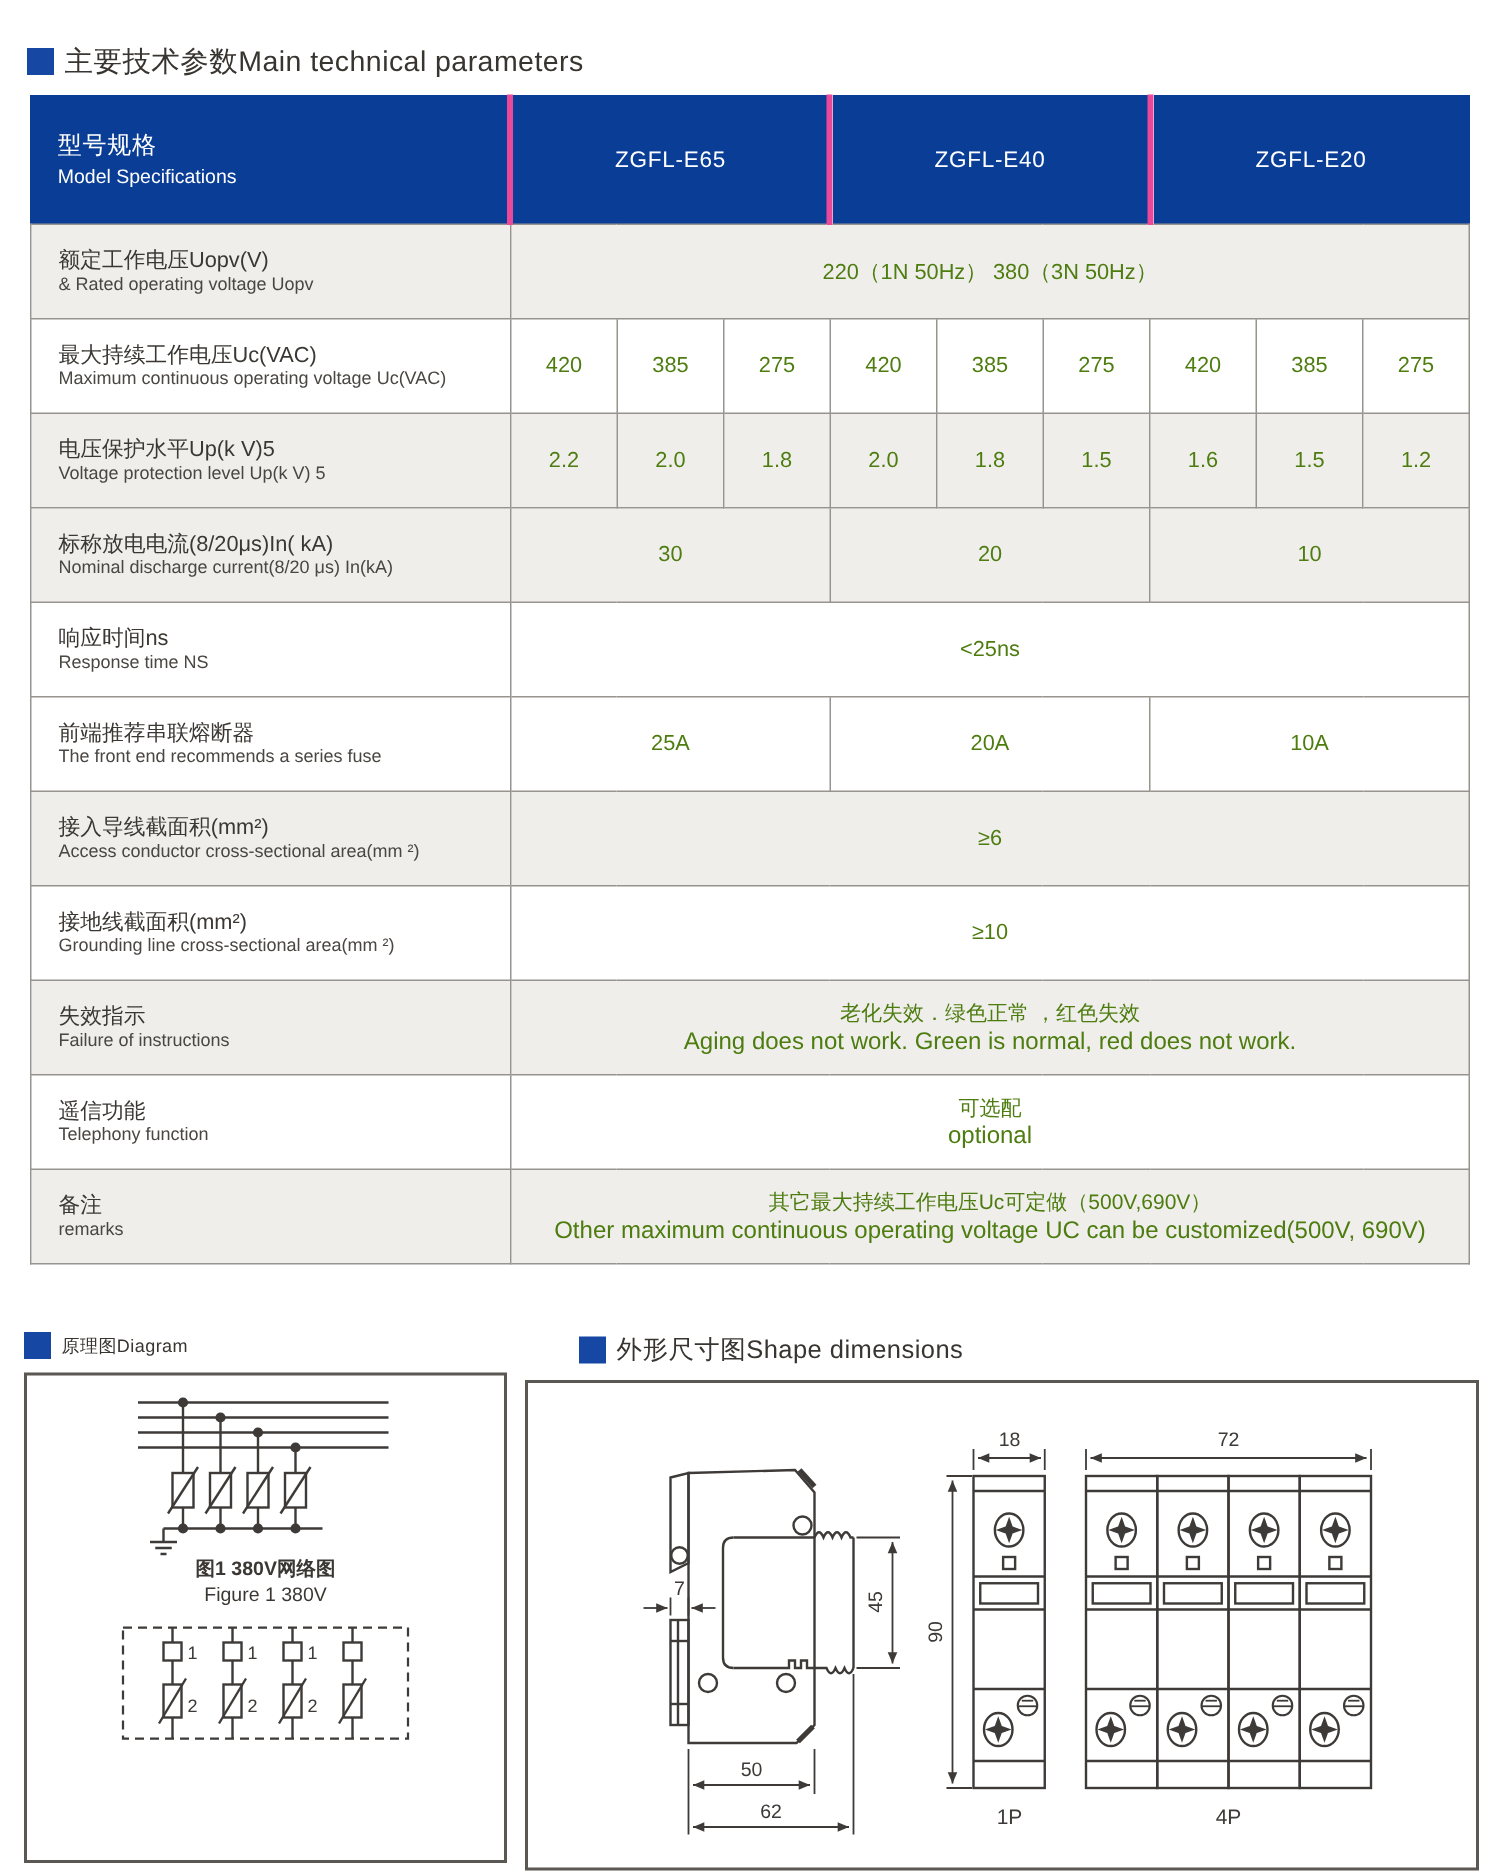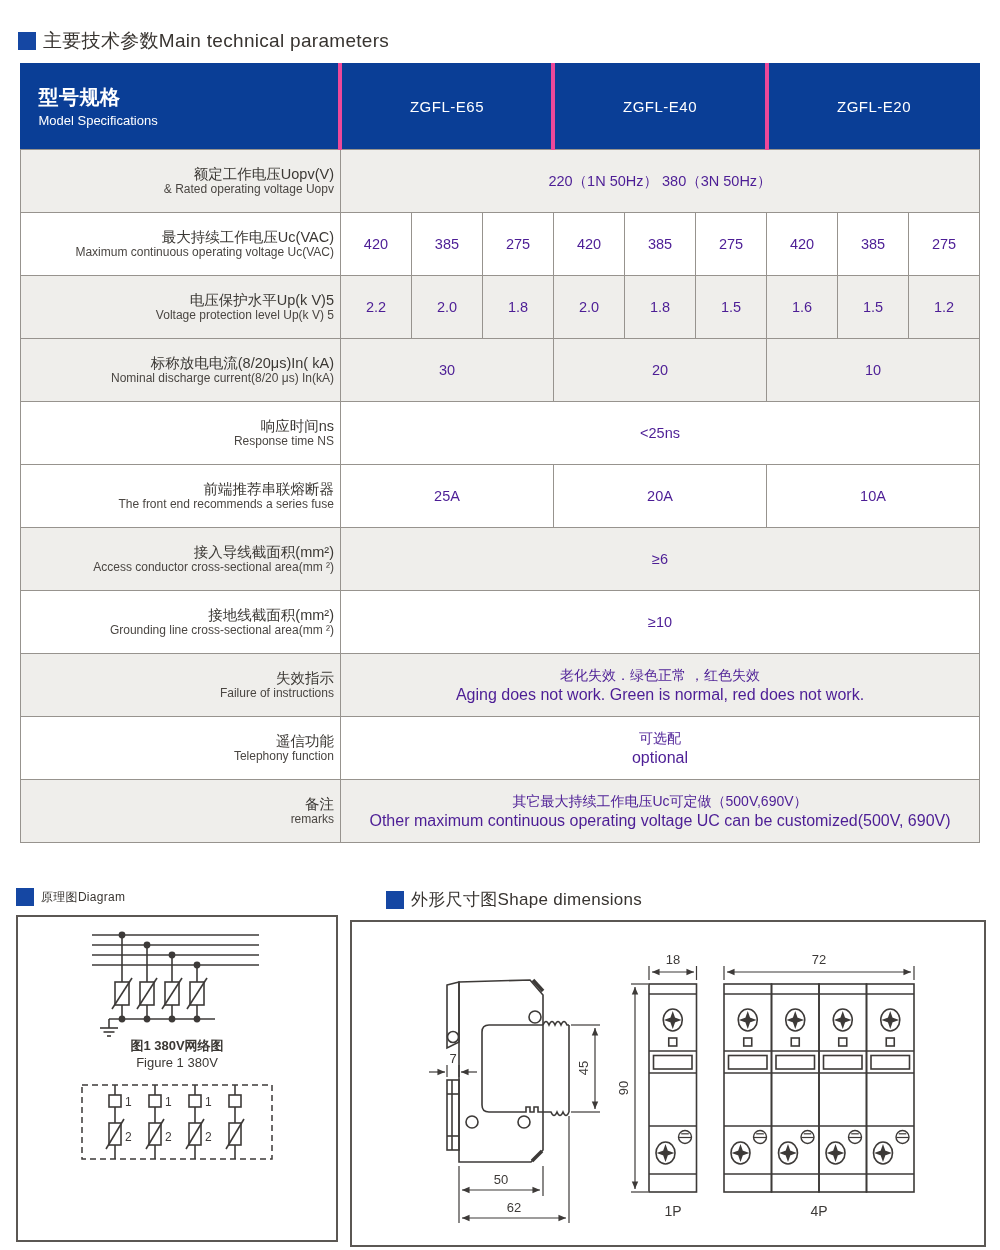--- a/index.html
+++ b/index.html
@@ -11,29 +11,29 @@
   
   .sec-title{display:flex;align-items:center;gap:7px;margin-top:19px;}
   .sec-title .bullet{width:18px;height:18px;background:#1547a3;flex:0 0 auto;}
   .sec-title .t{font-size:19px;color:#383430;letter-spacing:.3px;white-space:nowrap;}
   #main-title{padding:9px 0 0 18px;}
   
   table.spec{width:960px;margin:9px auto 0;border-collapse:collapse;table-layout:fixed;}
   table.spec td{overflow:hidden;}
   thead td{background:#0a3e96;color:#fff;height:84px;border:none;}
   td.h-label{padding-left:18px;vertical-align:middle;}
-  td.h-label .zh{display:block;font-size:20px;letter-spacing:.5px;font-weight:bold;}
+  td.h-label .zh{display:block;font-size:16px;letter-spacing:.5px;}
   td.h-label .en{display:block;font-size:13px;margin-top:2px;}
   td.h-model{text-align:center;font-size:15px;letter-spacing:.5px;border-left:4px solid #ec4899;}
   tbody td{border:1px solid #97938e;height:54px;background:#fff;vertical-align:middle;}
   tr.alt td{background:#efeeeb;}
-  td.lbl{padding:4px 6px 4px 18px;text-align:right;}
+  td.lbl{padding:4px 6px 4px 18px;}
   td.lbl .zh{display:block;font-size:14.5px;color:#3b3834;line-height:1.25;}
   td.lbl .en{display:block;font-size:12px;color:#4a4642;line-height:1.15;}
-  td.val{text-align:center;font-size:14.5px;color:#4c1d95;}
+  td.val{text-align:center;font-size:14.5px;color:#4d7c0f;}
   td.val .zh{display:block;font-size:14px;line-height:1.3;}
   td.val .en{display:block;font-size:16px;line-height:1.2;}
   
   .bottom{display:flex;gap:12px;padding:0 16px;margin-top:26px;}
   .col-left{width:322px;flex:0 0 auto;}
   .col-right{flex:1;}
   .col-right .sec-title{padding-left:36px;}
   .panel{border:2px solid #5b5753;height:327px;margin-top:9px;box-sizing:border-box;background:#fff;}
   .panel-left{display:flex;flex-direction:column;align-items:center;padding-top:8px;}
   .cap{font-size:13px;text-align:center;color:#3b3834;line-height:1.3;}

